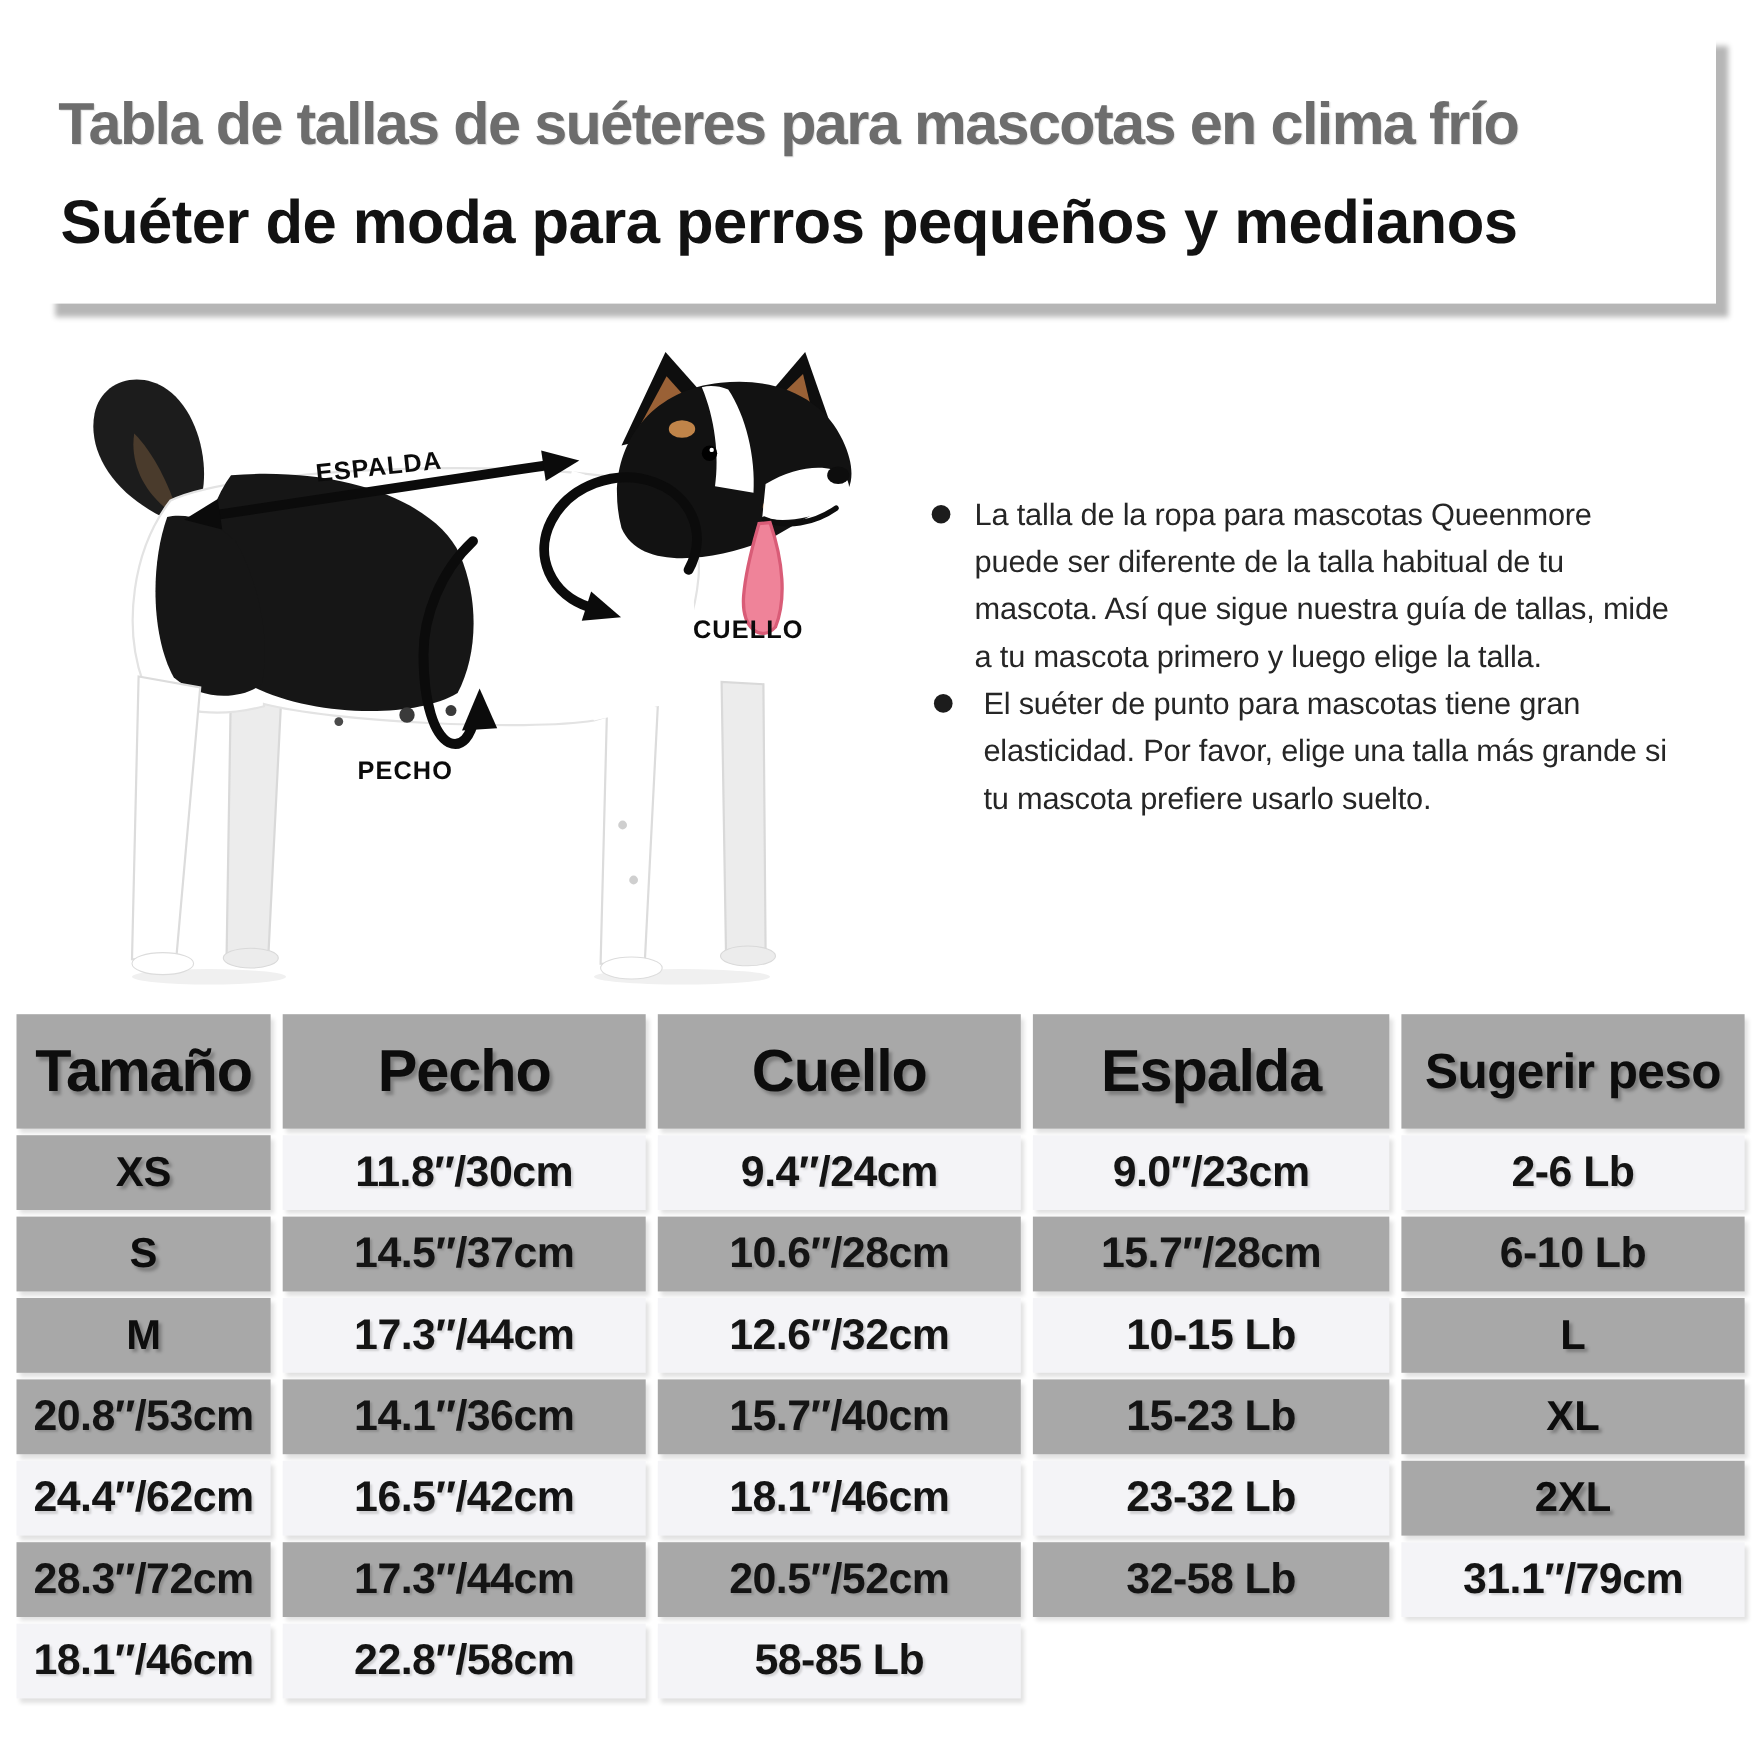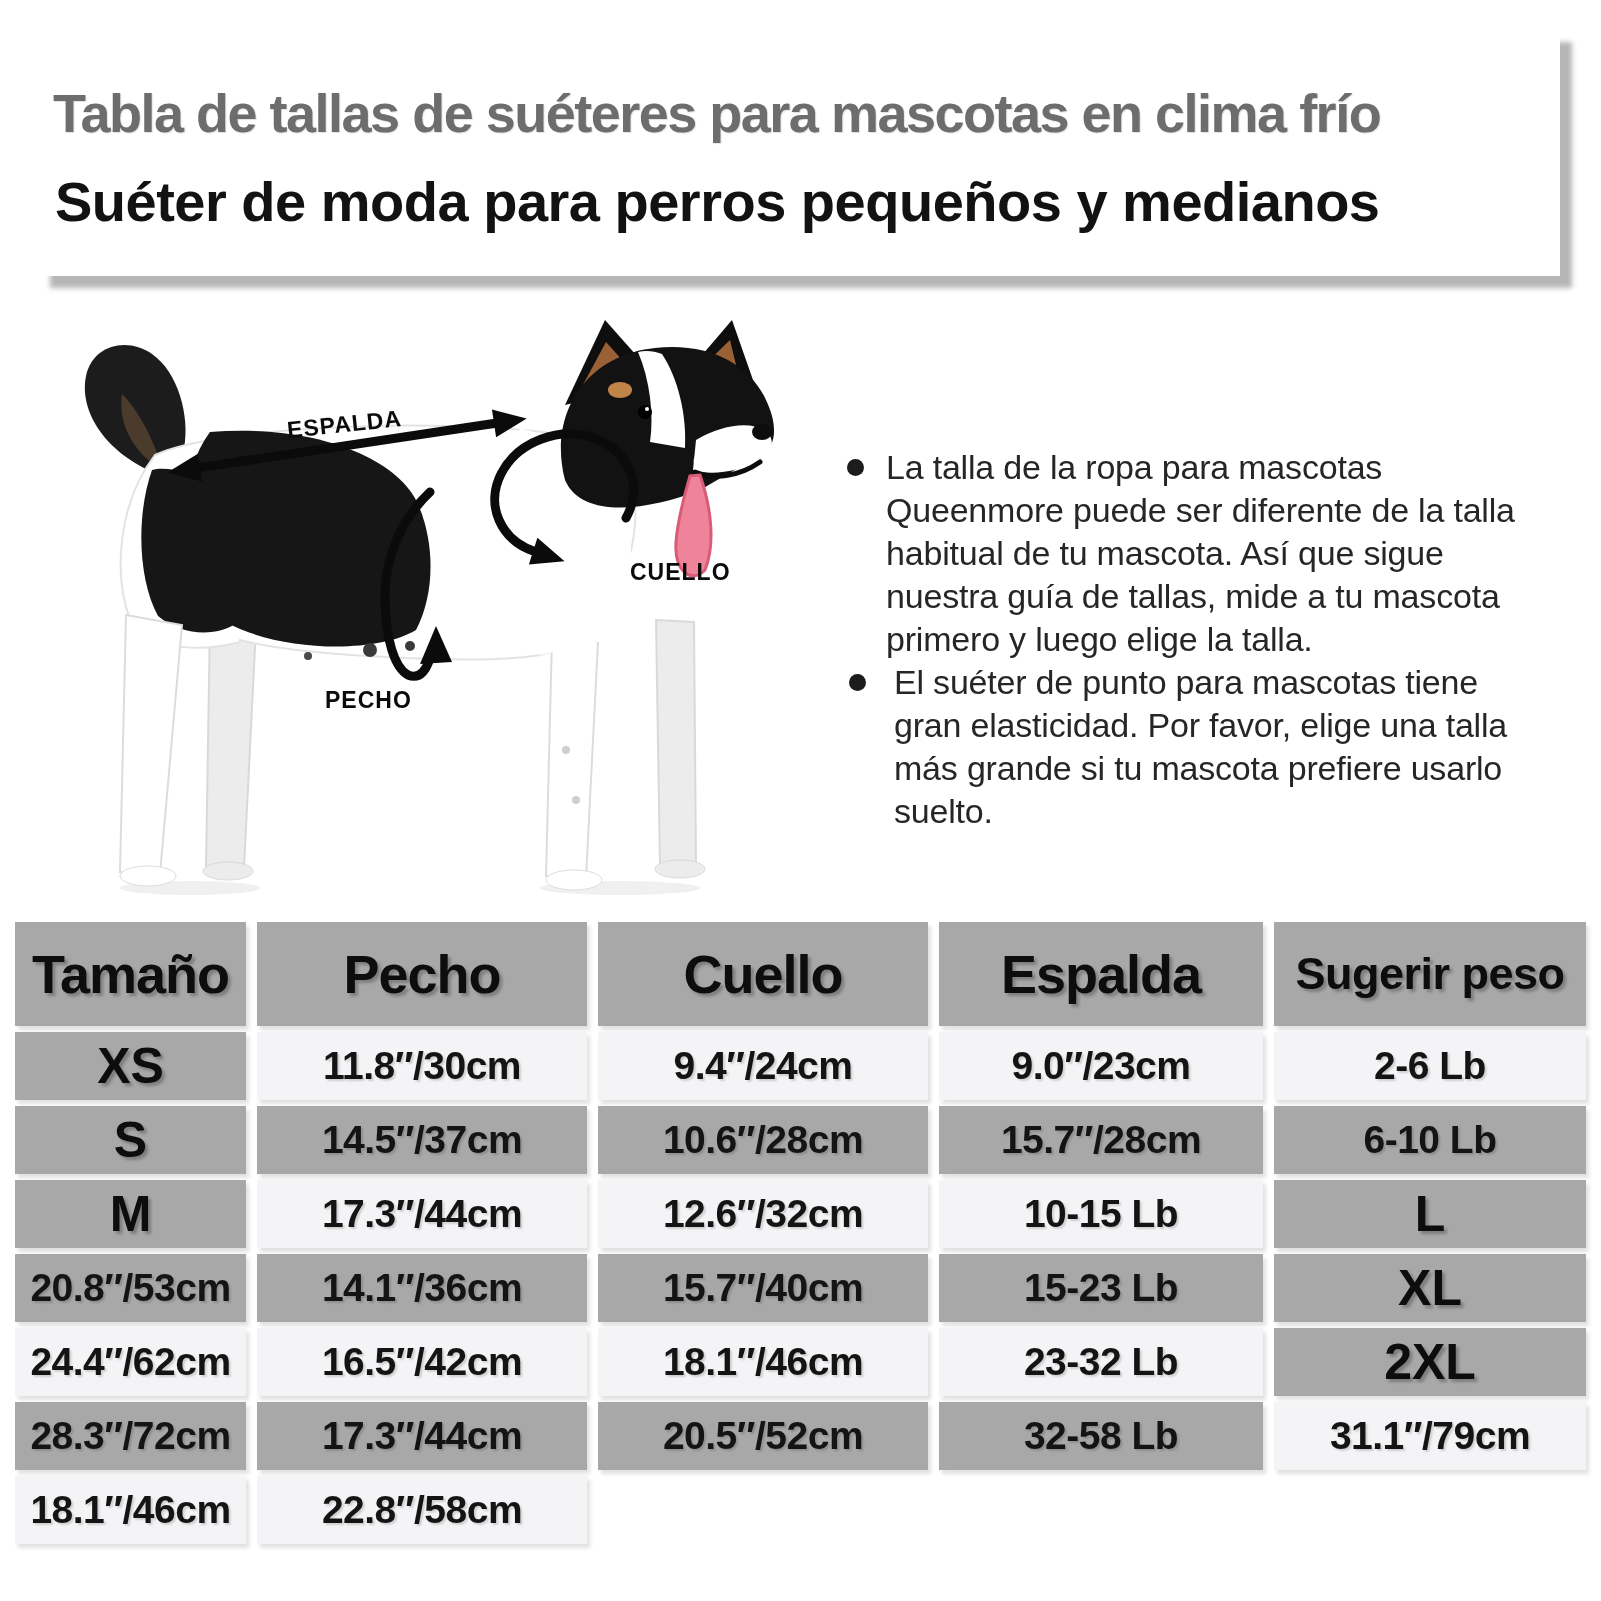--- a/index.html
+++ b/index.html
@@ -15,37 +15,37 @@
   .subtitle{position:absolute;left:19px;top:146px;font-size:56px;font-weight:bold;
     letter-spacing:-0.5px;color:var(--text-black);white-space:nowrap;line-height:1;}
 
   
   .dog-wrap{position:absolute;left:60px;top:320px;width:740px;height:580px;}
   .dog-wrap svg{width:100%;height:100%;}
   .measure-label{font-weight:bold;font-size:23px;letter-spacing:1px;fill:#0b0b0b;}
 
   
   .notes{position:absolute;left:846px;top:446px;width:680px;margin:0;padding:0;list-style:none;}
-  .note{position:relative;padding-left:40px;font-size:34px;line-height:43px;
+  .note{position:relative;padding-left:40px;font-size:28px;line-height:43px;
     color:#262626;letter-spacing:-0.2px;width:640px;}
   .note::before{content:"";position:absolute;left:1px;top:13px;width:17px;height:17px;
     border-radius:50%;background:#1c1c1c;}
   .note.second{padding-left:48px;}
   .note.second::before{left:3px;}
 
   
   .size-table{position:absolute;left:15px;top:922px;width:1571px;
     display:grid;grid-template-columns:231px 330px 330px 324px 312px;
     grid-template-rows:104px repeat(7,68px);column-gap:11px;row-gap:6px;}
   .cell{display:flex;align-items:center;justify-content:center;
     box-shadow:3px 4px 4px rgba(0,0,0,0.12);}
   .h{background:var(--table-gray);font-size:54px;font-weight:bold;letter-spacing:-1px;
     color:#0d0d0d;text-shadow:3px 3px 3px rgba(0,0,0,0.25);}
   .h.hs{font-size:45px;letter-spacing:-0.5px;}
-  .size{background:var(--table-gray);font-size:50px;font-weight:bold;color:#0d0d0d;
+  .size{background:var(--table-gray);font-size:38px;font-weight:bold;color:#0d0d0d;
     text-shadow:3px 3px 3px rgba(0,0,0,0.25);}
   .val{font-size:39px;font-weight:bold;letter-spacing:-0.5px;color:#141414;
     text-shadow:2px 2px 2px rgba(0,0,0,0.15);}
   .val.l{background:var(--row-light);}
   .val.g{background:var(--table-gray);}
 </style>
 </head>
 <body>
 
 <div class="header-card">
@@ -161,13 +161,14 @@
     <div class="cell val l">18.1″/46cm</div>
     <div class="cell val l">23-32 Lb</div>
     <div class="cell size">2XL</div>
     <div class="cell val g">28.3″/72cm</div>
     <div class="cell val g">17.3″/44cm</div>
     <div class="cell val g">20.5″/52cm</div>
     <div class="cell val g">32-58 Lb</div>
     <div class="cell val l">31.1″/79cm</div>
     <div class="cell val l">18.1″/46cm</div>
     <div class="cell val l">22.8″/58cm</div>
+    <div class="cell val l">58-85 Lb</div>
   </div>
 
 </body></html>

